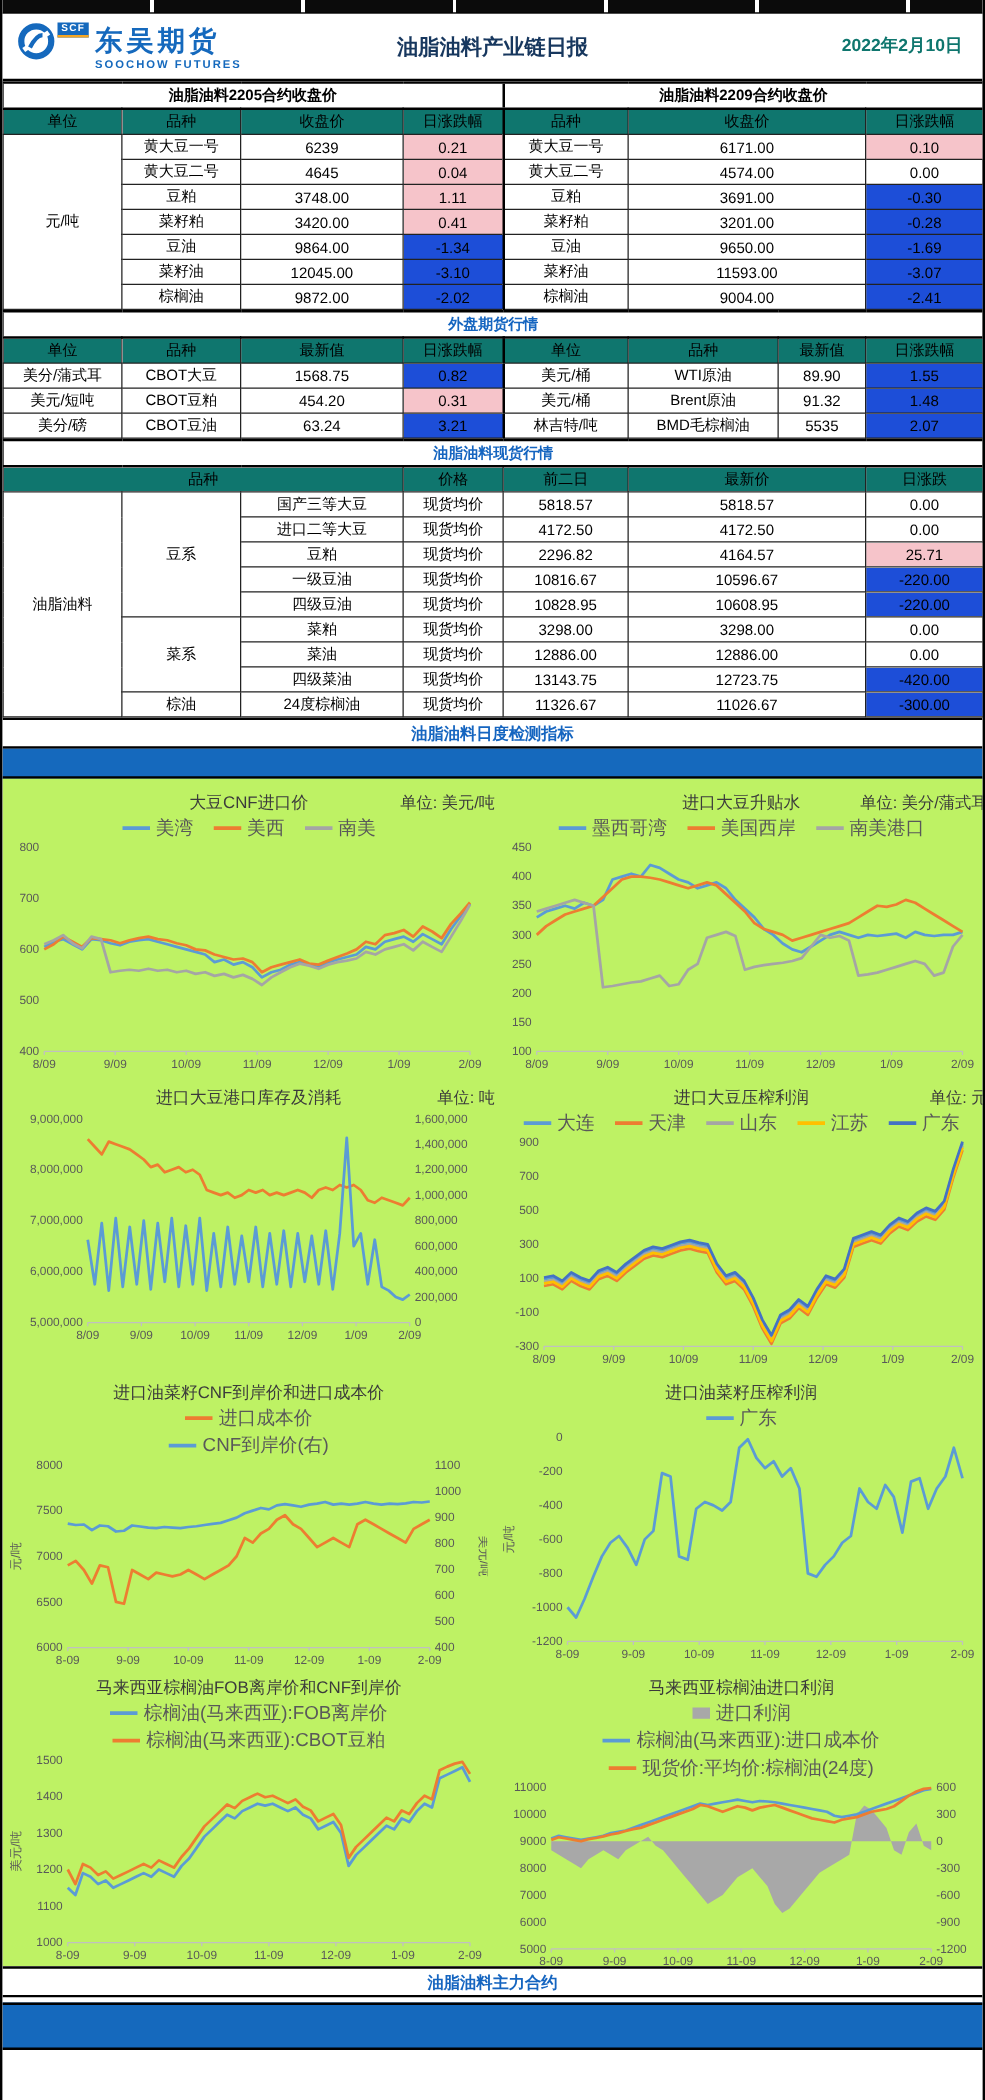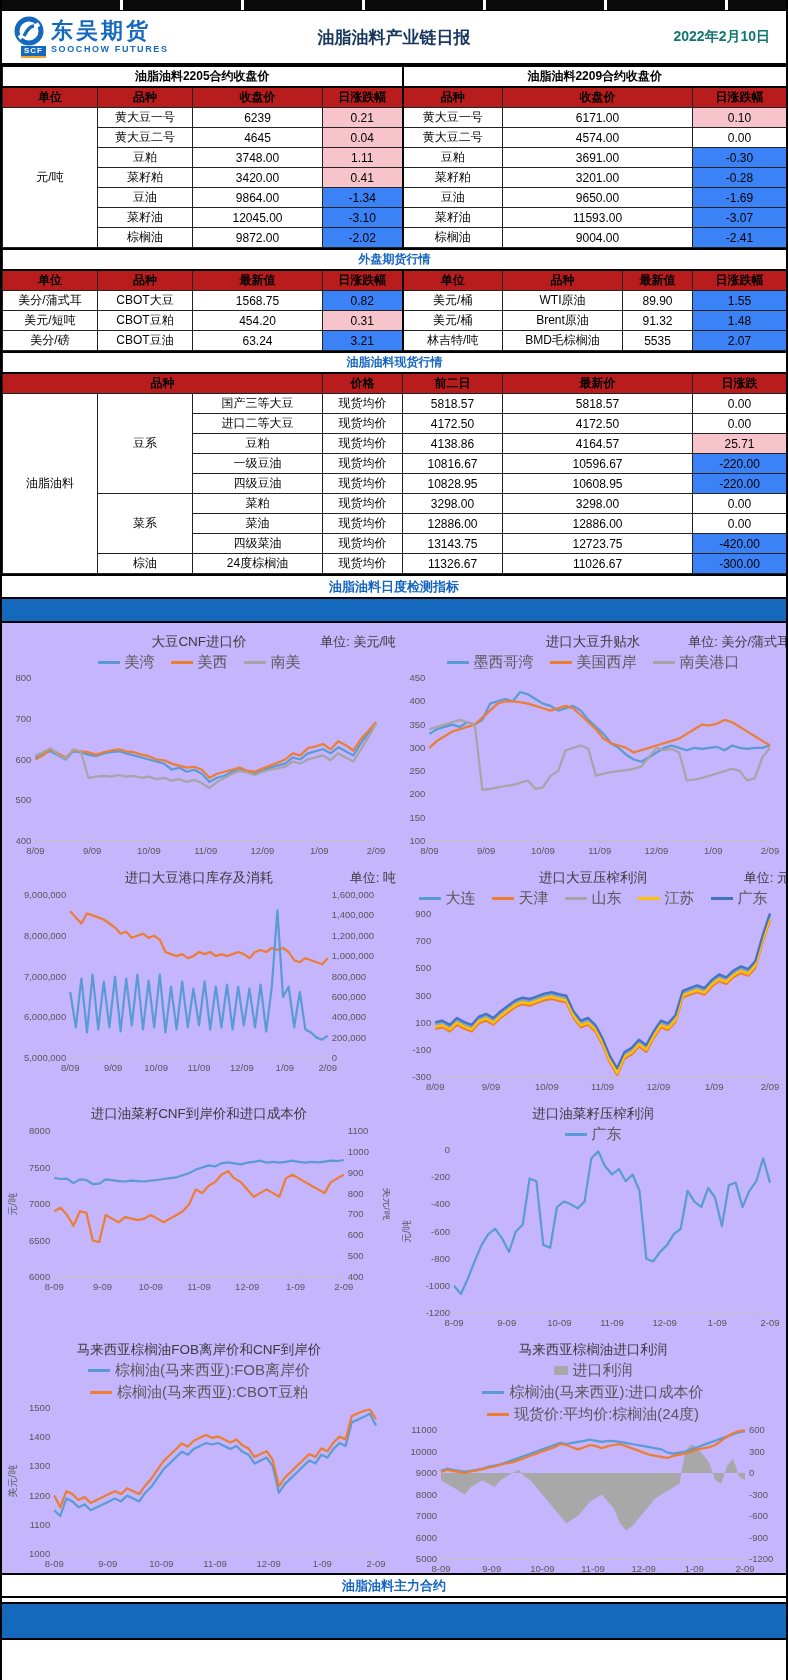--- a/index.html
+++ b/index.html
@@ -3,44 +3,44 @@
 <meta charset="utf-8">
 <style>
   html,body{margin:0;padding:0;background:#fff}
   .page{width:788px;height:1680px;background:#fff;position:relative;overflow:hidden;
         font-family:"Liberation Sans","DejaVu Sans",sans-serif;
         border-left:2px solid #000;border-right:2px solid #000;box-sizing:border-box}
   .topbar{height:10px;background:#0b0b0b;border-bottom:1px solid #000;
         background-image:repeating-linear-gradient(90deg,transparent 0 118px,#fff 118px 121px)}
   .hdr{height:52px;display:flex;align-items:center;position:relative;border-bottom:2px solid #000;background:#fff}
   .logo{display:flex;align-items:flex-start;gap:5px;padding-left:10px;width:250px;z-index:2}
-  .logo-mark-col{display:flex;flex-direction:column;align-items:flex-end}
+  .logo-mark-col{display:flex;align-items:flex-start}
   .logo-badge{background:#1569BD;color:#fff;font-size:8px;font-weight:700;line-height:10px;
         padding:0 3px;border-bottom:2px solid #F5A623;letter-spacing:1px}
   .logo-text{display:flex;flex-direction:column;justify-content:center;margin-top:2px}
   .logo-cn{color:#1569BD;font-weight:800;font-size:22px;letter-spacing:3px;line-height:26px}
   .logo-en{color:#1569BD;font-size:9px;font-weight:700;letter-spacing:1.6px}
   .hdr-title{position:absolute;left:0;right:0;text-align:center;font-size:17px;font-weight:700;color:#17375E}
   .hdr-date{margin-left:auto;padding-right:16px;color:#0f766e;font-weight:700;font-size:14px;z-index:2}
   .tbl{width:784px;border-collapse:collapse;table-layout:fixed}
   .tbl td{border:1px solid #222;text-align:center;font-size:12px;color:#000;height:19px;
         padding:0 2px;overflow:hidden;white-space:nowrap}
-  .th-blue{background:#b91c1c;color:#fff;font-weight:700;font-size:12.5px;height:21px}
+  .th-blue{background:#0f766e;color:#fff;font-weight:400;font-size:12.5px;height:21px}
   .tbl-sec{border-top:2px solid #000 !important;border-bottom:2px solid #000 !important;
         color:#17375E;font-weight:700;font-size:13px;height:21px}
   .tbl-sec.blue{color:#1565C0}
   .thick-left{border-left:2px solid #000 !important}
   .tone-pink{background:#F6C4CA;color:#C00000}
-  .tone-green{background:#3b82f6;color:#2F7D33}
+  .tone-green{background:#1d4ed8;color:#2F7D33}
   .sec-title{border-top:2px solid #000;border-bottom:2px solid #000;color:#1565C0;font-weight:700;
         font-size:13px;text-align:center;height:21px;line-height:21px;background:#fff}
   .blue-band{background:#1569BD;height:22px;border-bottom:2px solid #000}
   .blue-band.tall{height:34px;border-top:2px solid #000}
   .footer-gap{height:4px;background:#fff}
-  .charts{display:grid;grid-template-columns:394px 394px;background:#c4b5fd;padding-top:6px}
+  .charts{display:grid;grid-template-columns:394px 394px;background:#bef264;padding-top:6px}
   .chart-cell{width:394px;height:236px;overflow:hidden}
   .c-title{position:relative;text-align:center;font-size:13.5px;color:#3b3b3b;height:22px;line-height:22px;margin-top:2px}
   .c-unit{position:absolute;right:0;top:0;font-size:13px}
   .c-legend{display:flex;justify-content:center;align-items:center;gap:16px;min-height:17px}
   .c-legend.col{flex-direction:column;gap:3px}
   .lg-item{display:inline-flex;align-items:center;gap:5px}
   .sw-line{display:inline-block;width:22px;height:3px}
   .sw-area{display:inline-block;width:14px;height:9px}
   .lg-label{font-size:15px;color:#595959}
   svg{display:block;margin:0 auto}
@@ -247,21 +247,21 @@
         <tr>
           <td>进口二等大豆</td>
           <td>现货均价</td>
           <td>4172.50</td>
           <td>4172.50</td>
           <td>0.00</td>
         </tr>
         <tr>
           <td>豆粕</td>
           <td>现货均价</td>
-          <td>4138.86</td>
+          <td>2296.82</td>
           <td>4164.57</td>
           <td class="tone-pink">25.71</td>
         </tr>
         <tr>
           <td>一级豆油</td>
           <td>现货均价</td>
           <td>10816.67</td>
           <td>10596.67</td>
           <td class="tone-green">-220.00</td>
         </tr>
@@ -481,20 +481,30 @@
           <text x="368" y="182" text-anchor="middle" font-size="9.5" fill="#595959">2/09</text>
           <polyline points="33.2,115.3 40.5,114.0 47.8,118.1 55.0,111.3 62.3,115.3 69.6,118.1 76.9,109.9 84.1,107.2 91.4,111.3 98.7,104.5 106.0,99.0 113.3,93.6 120.5,90.9 127.8,92.3 135.1,89.5 142.4,86.8 149.7,85.5 156.9,87.5 164.2,88.9 171.5,104.5 178.8,114.0 186.0,111.3 193.3,118.1 200.6,131.6 207.9,149.3 215.2,161.5 222.4,145.2 229.7,141.2 237.0,133.0 244.3,138.4 251.5,124.9 258.8,114.0 266.1,116.7 273.4,108.6 280.7,84.1 287.9,81.4 295.2,78.7 302.5,81.4 309.8,73.2 317.1,67.8 324.3,70.5 331.6,63.7 338.9,59.7 346.2,62.4 353.4,54.2 360.7,28.4 368.0,6.7" fill="none" stroke="#5B9BD5" stroke-width="2.2" stroke-linejoin="round"></polyline>
           <polyline points="33.2,120.8 40.5,119.4 47.8,123.5 55.0,116.7 62.3,120.8 69.6,123.5 76.9,115.3 84.1,112.6 91.4,116.7 98.7,109.9 106.0,104.5 113.3,99.0 120.5,96.3 127.8,97.7 135.1,95.0 142.4,92.3 149.7,90.9 156.9,92.9 164.2,94.3 171.5,109.9 178.8,119.4 186.0,116.7 193.3,123.5 200.6,137.1 207.9,154.7 215.2,167.0 222.4,150.7 229.7,146.6 237.0,138.4 244.3,143.9 251.5,130.3 258.8,119.4 266.1,122.1 273.4,114.0 280.7,89.5 287.9,86.8 295.2,84.1 302.5,86.8 309.8,78.7 317.1,73.2 324.3,76.0 331.6,69.2 338.9,65.1 346.2,67.8 353.4,59.7 360.7,33.8 368.0,12.1" fill="none" stroke="#ED7D31" stroke-width="2.2" stroke-linejoin="round"></polyline>
           <polyline points="33.2,117.4 40.5,116.0 47.8,120.1 55.0,113.3 62.3,117.4 69.6,120.1 76.9,112.0 84.1,109.2 91.4,113.3 98.7,106.5 106.0,101.1 113.3,95.6 120.5,92.9 127.8,94.3 135.1,91.6 142.4,88.9 149.7,87.5 156.9,89.5 164.2,90.9 171.5,106.5 178.8,116.0 186.0,113.3 193.3,120.1 200.6,133.7 207.9,151.3 215.2,163.6 222.4,147.3 229.7,143.2 237.0,135.0 244.3,140.5 251.5,126.9 258.8,116.0 266.1,118.7 273.4,110.6 280.7,86.1 287.9,83.4 295.2,80.7 302.5,83.4 309.8,75.3 317.1,69.8 324.3,72.6 331.6,65.8 338.9,61.7 346.2,64.4 353.4,56.3 360.7,30.5 368.0,8.7" fill="none" stroke="#A5A5A5" stroke-width="2.2" stroke-linejoin="round"></polyline>
           <polyline points="33.2,118.7 40.5,117.4 47.8,121.5 55.0,114.7 62.3,118.7 69.6,121.5 76.9,113.3 84.1,110.6 91.4,114.7 98.7,107.9 106.0,102.4 113.3,97.0 120.5,94.3 127.8,95.6 135.1,92.9 142.4,90.2 149.7,88.9 156.9,90.9 164.2,92.3 171.5,107.9 178.8,117.4 186.0,114.7 193.3,121.5 200.6,135.0 207.9,152.7 215.2,164.9 222.4,148.6 229.7,144.6 237.0,136.4 244.3,141.8 251.5,128.3 258.8,117.4 266.1,120.1 273.4,112.0 280.7,87.5 287.9,84.8 295.2,82.1 302.5,84.8 309.8,76.6 317.1,71.2 324.3,73.9 331.6,67.1 338.9,63.0 346.2,65.8 353.4,57.6 360.7,31.8 368.0,10.1" fill="none" stroke="#FFC000" stroke-width="2.2" stroke-linejoin="round"></polyline>
           <polyline points="33.2,114.0 40.5,112.6 47.8,116.7 55.0,109.9 62.3,114.0 69.6,116.7 76.9,108.6 84.1,105.8 91.4,109.9 98.7,103.1 106.0,97.7 113.3,92.3 120.5,89.5 127.8,90.9 135.1,88.2 142.4,85.5 149.7,84.1 156.9,86.1 164.2,87.5 171.5,103.1 178.8,112.6 186.0,109.9 193.3,116.7 200.6,130.3 207.9,147.9 215.2,160.2 222.4,143.9 229.7,139.8 237.0,131.6 244.3,137.1 251.5,123.5 258.8,112.6 266.1,115.3 273.4,107.2 280.7,82.7 287.9,80.0 295.2,77.3 302.5,80.0 309.8,71.9 317.1,66.4 324.3,69.2 331.6,62.4 338.9,58.3 346.2,61.0 353.4,52.9 360.7,27.1 368.0,5.3" fill="none" stroke="#4472C4" stroke-width="2.2" stroke-linejoin="round"></polyline>
         </svg>
       </div>
       <div class="chart-cell">
         <div class="c-title"><span class="c-title-text">进口油菜籽CNF到岸价和进口成本价</span></div>
+        <div class="c-legend col">
+          <span class="lg-item">
+            <span class="sw-line" style="background: rgb(237, 125, 49);"></span>
+            <span class="lg-label">进口成本价</span>
+          </span>
+          <span class="lg-item">
+            <span class="sw-line" style="background: rgb(91, 155, 213);"></span>
+            <span class="lg-label">CNF到岸价(右)</span>
+          </span>
+        </div>
         <svg width="382" height="170" viewBox="0 0 382 170">
           <text x="42.2" y="9" text-anchor="end" font-size="9.5" fill="#595959">8000</text>
           <text x="42.2" y="45.5" text-anchor="end" font-size="9.5" fill="#595959">7500</text>
           <text x="42.2" y="82" text-anchor="end" font-size="9.5" fill="#595959">7000</text>
           <text x="42.2" y="118.5" text-anchor="end" font-size="9.5" fill="#595959">6500</text>
           <text x="42.2" y="155" text-anchor="end" font-size="9.5" fill="#595959">6000</text>
           <text x="339.8" y="9" text-anchor="start" font-size="9.5" fill="#595959">1100</text>
           <text x="339.8" y="29.85714285714286" text-anchor="start" font-size="9.5" fill="#595959">1000</text>
           <text x="339.8" y="50.71428571428571" text-anchor="start" font-size="9.5" fill="#595959">900</text>
           <text x="339.8" y="71.57142857142857" text-anchor="start" font-size="9.5" fill="#595959">800</text>

